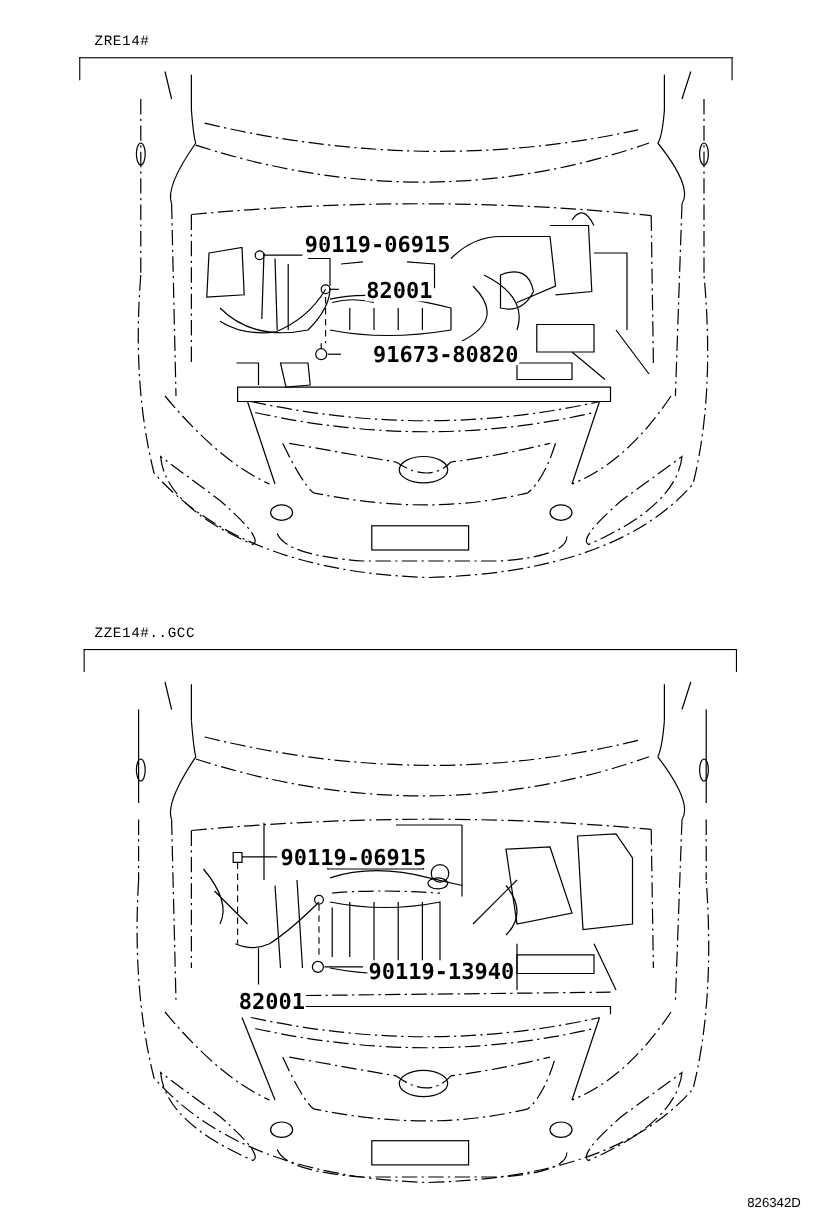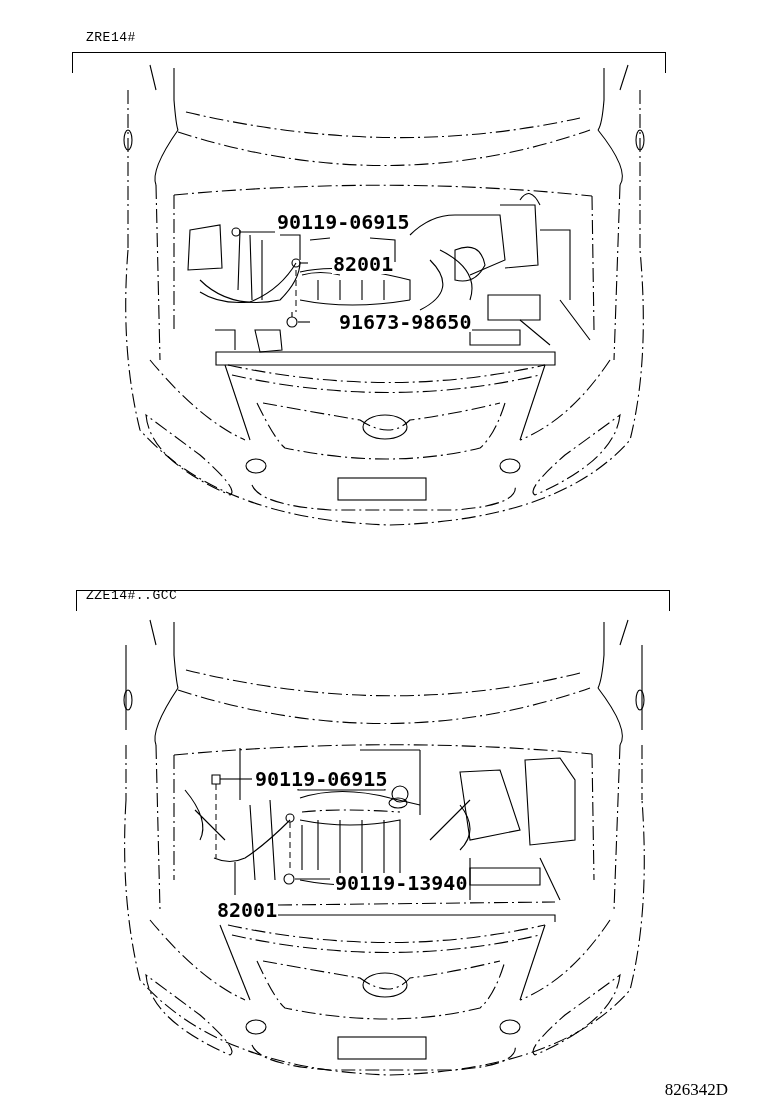--- a/index.html
+++ b/index.html
@@ -1,21 +1,21 @@
 <!DOCTYPE html>
 <html><head>
 <meta charset="utf-8">
 <style>
   html, body { margin: 0; padding: 0; background: #ffffff; }
   body { width: 760px; height: 1112px; position: relative; overflow: hidden; font-family: "Liberation Sans", sans-serif; color: #000; }
   .section-title { position: absolute; font-size: 13px; letter-spacing: 0.5px; font-family: Liberation Mono, monospace; }
   .frame { position: absolute; border-top: 1px solid #000; border-left: 1px solid #000; border-right: 1px solid #000; height: 20px; }
   .diagram { position: absolute; left: 0; width: 752px; }
   .callout { position: absolute; font-family: "DejaVu Sans Mono", monospace; font-weight: bold; font-size: 20px; letter-spacing: 0px; background: #fff; padding: 0 1px; line-height: 20px; }
-  .ref { position: absolute; right: 32px; bottom: 12px; font-size: 17px; font-family: Liberation Serif, serif; }
+  .ref { position: absolute; right: 32px; bottom: 12px; font-size: 12px; font-family: Liberation Sans, sans-serif; }
   svg { position: absolute; left: 0; top: 0; }
   .ln { fill: none; stroke: #000; stroke-width: 1.1; }
   .ds { fill: none; stroke: #000; stroke-width: 1.1; stroke-dasharray: 14 4 2 4; }
   .dd { fill: none; stroke: #000; stroke-width: 1; stroke-dasharray: 6 4; }
 </style>
 </head>
 <body>
 
 <div class="section-title" style="left:86px; top:30px;">ZRE14#</div>
 <div class="frame" style="left:72px; top:52px; width:592px;"></div>
@@ -87,24 +87,24 @@
 
     <ellipse class="ln" cx="256" cy="466" rx="10" ry="7"></ellipse>
     <ellipse class="ln" cx="510" cy="466" rx="10" ry="7"></ellipse>
 
     <path class="ds" d="M252 485 Q260 505 330 510 L455 510 Q520 505 515 485"></path>
     <rect class="ln" x="338" y="478" width="88" height="22"></rect>
   </svg>
 
   <div class="callout" style="left:276px; top:212px;">90119-06915</div>
   <div class="callout" style="left:332px; top:254px;">82001</div>
-  <div class="callout" style="left:338px; top:312px;">91673-98650</div>
+  <div class="callout" style="left:338px; top:312px;">91673-80820</div>
 </div>
 
-<div class="section-title" style="left:86px; top:588px;">ZZE14#..GCC</div>
+<div class="section-title" style="left:86px; top:568px;">ZZE14#..GCC</div>
 <div class="frame" style="left:76px; top:590px; width:592px;"></div>
 
 <div class="diagram" style="top:540px; height:560px;">
   <svg width="760" height="560">
     <path class="ln" d="M150 80 L156 105 M174 82 L174 115 M604 82 L604 115 M628 80 L620 105"></path>
     <path class="ln" d="M126 105 L126 190 M642 105 L642 190"></path>
     <path class="ds" d="M126 205 L126 260 M642 205 L642 260"></path>
     <ellipse class="ln" cx="128" cy="160" rx="4" ry="10"></ellipse>
     <ellipse class="ln" cx="640" cy="160" rx="4" ry="10"></ellipse>
     <path class="ln" d="M174 115 Q176 140 178 148"></path>

